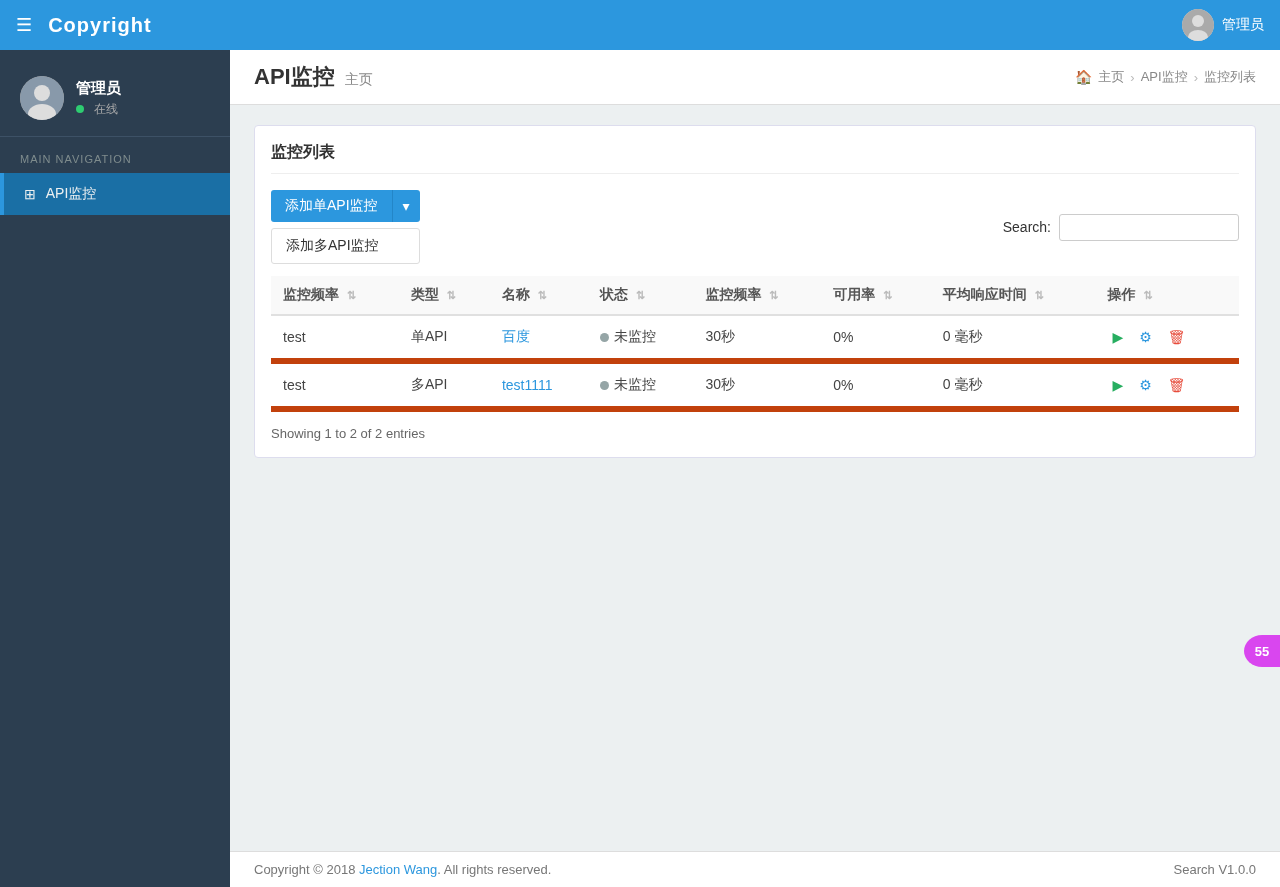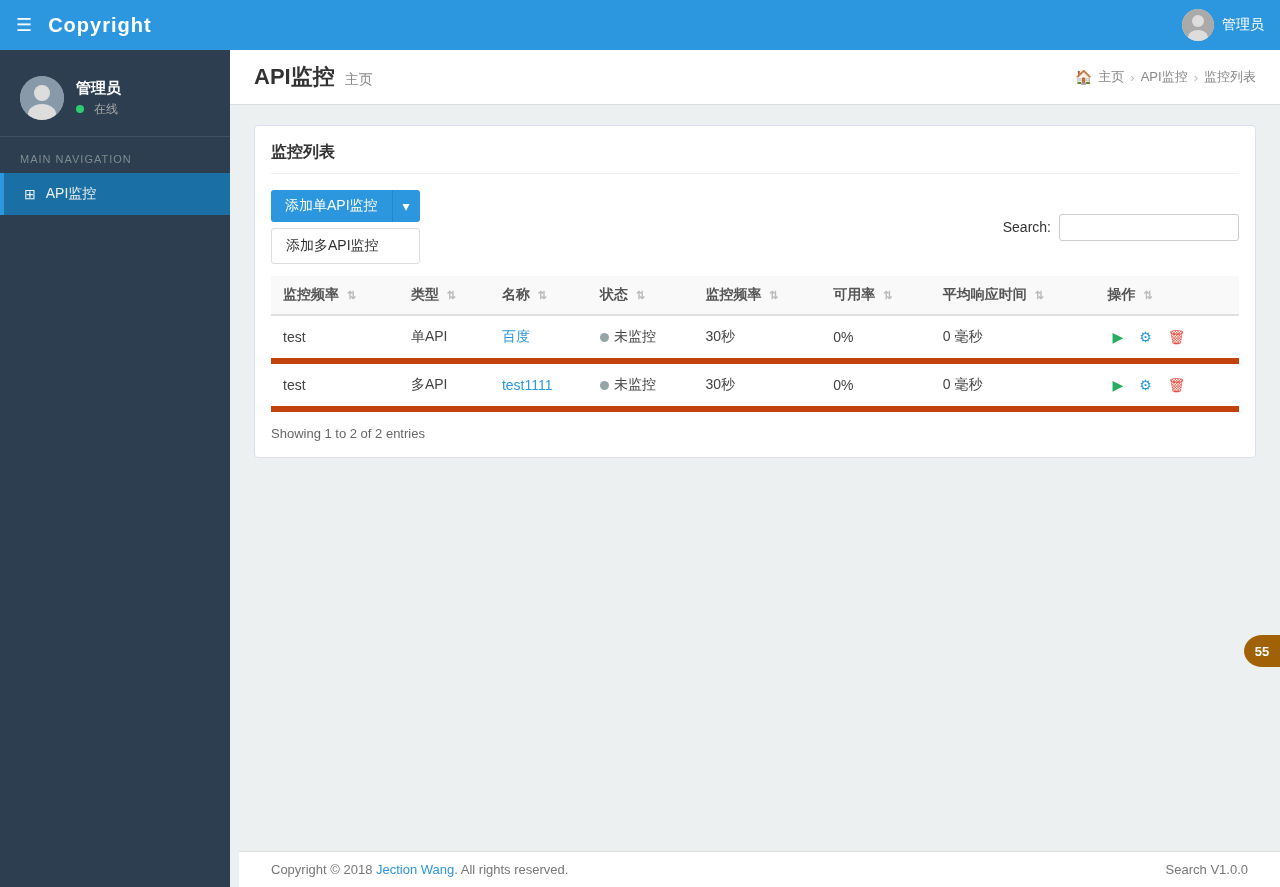--- a/index.html
+++ b/index.html
@@ -234,39 +234,38 @@
       cursor: pointer;
       font-size: 13px;
       border-radius: 3px;
     }
     .page-btn.active { background: #2c97de; color: #fff; border-color: #2c97de; }
 
     
     .footer {
       background: #fff;
       border-top: 1px solid #ddd;
-      padding: 10px 32px;
+      padding: 10px 24px;
       display: flex;
       align-items: center;
       justify-content: space-between;
       font-size: 13px;
       color: #777;
       flex-shrink: 0;
-      margin-left: 9px;
     }
     .footer-link { color: #2c97de; text-decoration: none; }
 
     
     .float-badge {
       position: fixed;
       right: 0;
       bottom: 220px;
       width: 36px;
       height: 32px;
-      background: #a16207;
+      background: #d946ef;
       color: #fff;
       border-radius: 50% 0 0 50%;
       display: flex;
       align-items: center;
       justify-content: center;
       font-size: 13px;
       font-weight: bold;
       cursor: pointer;
     }
   </style>

